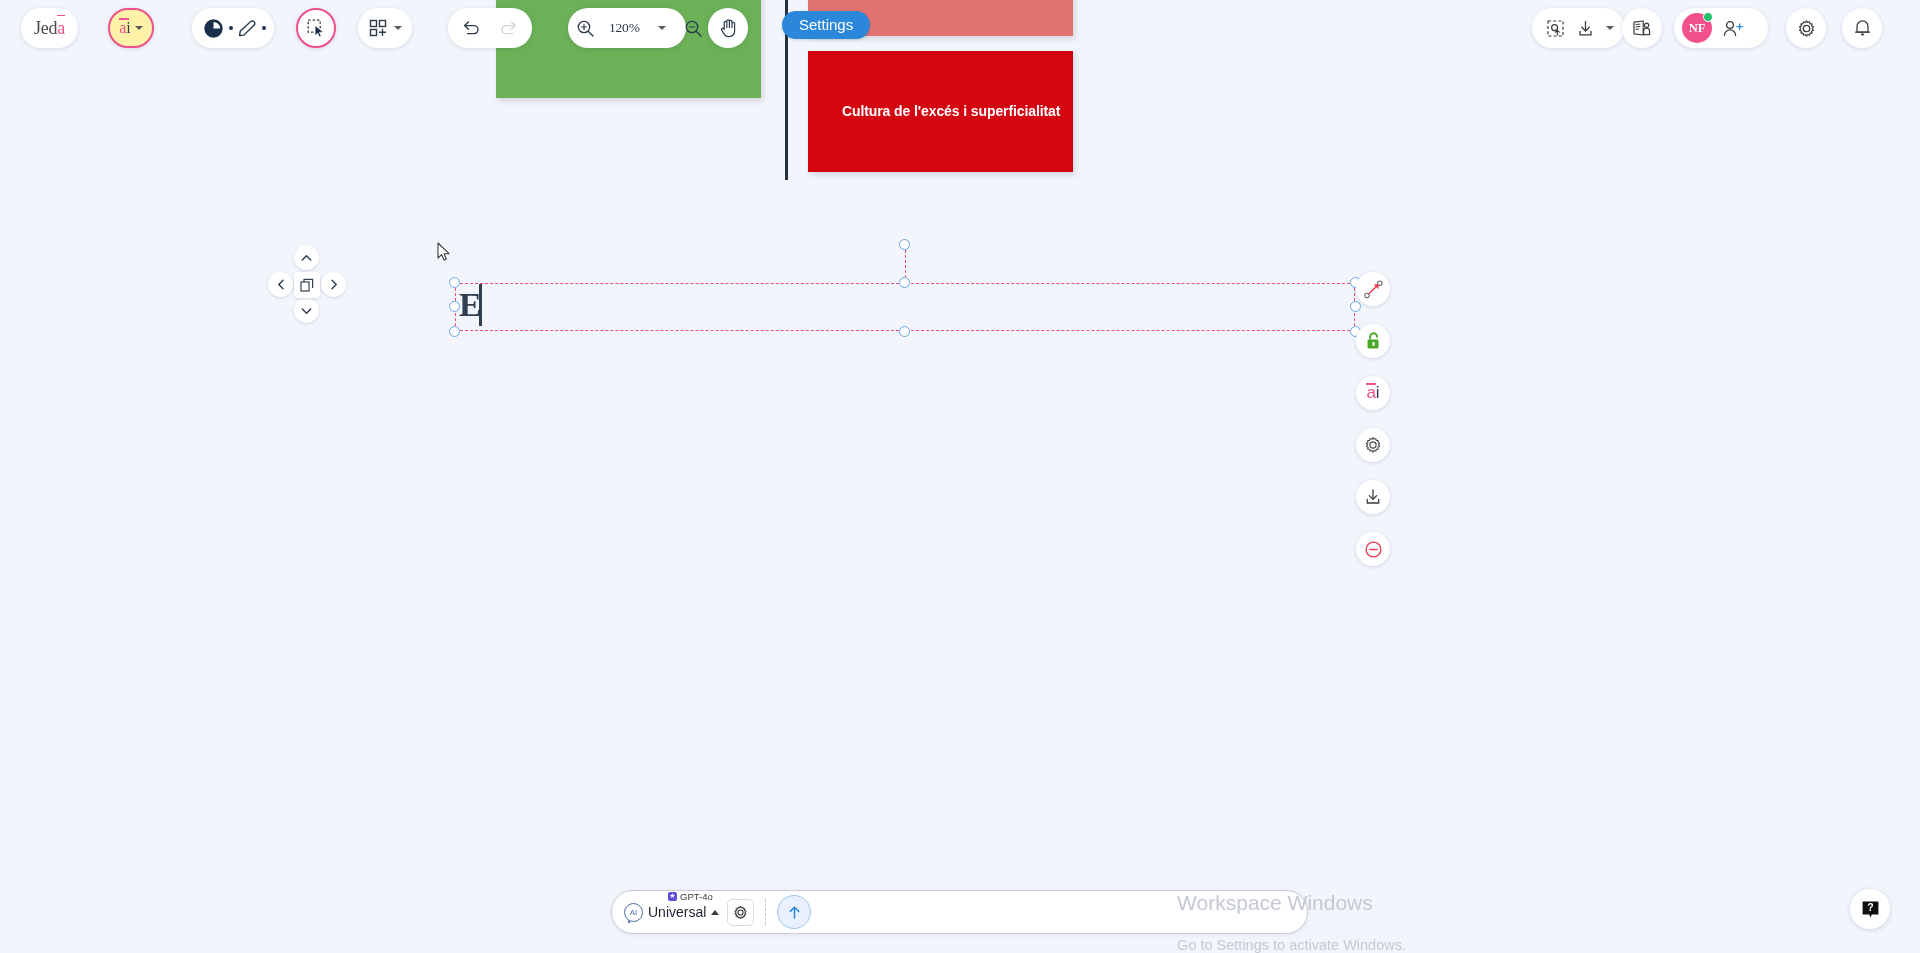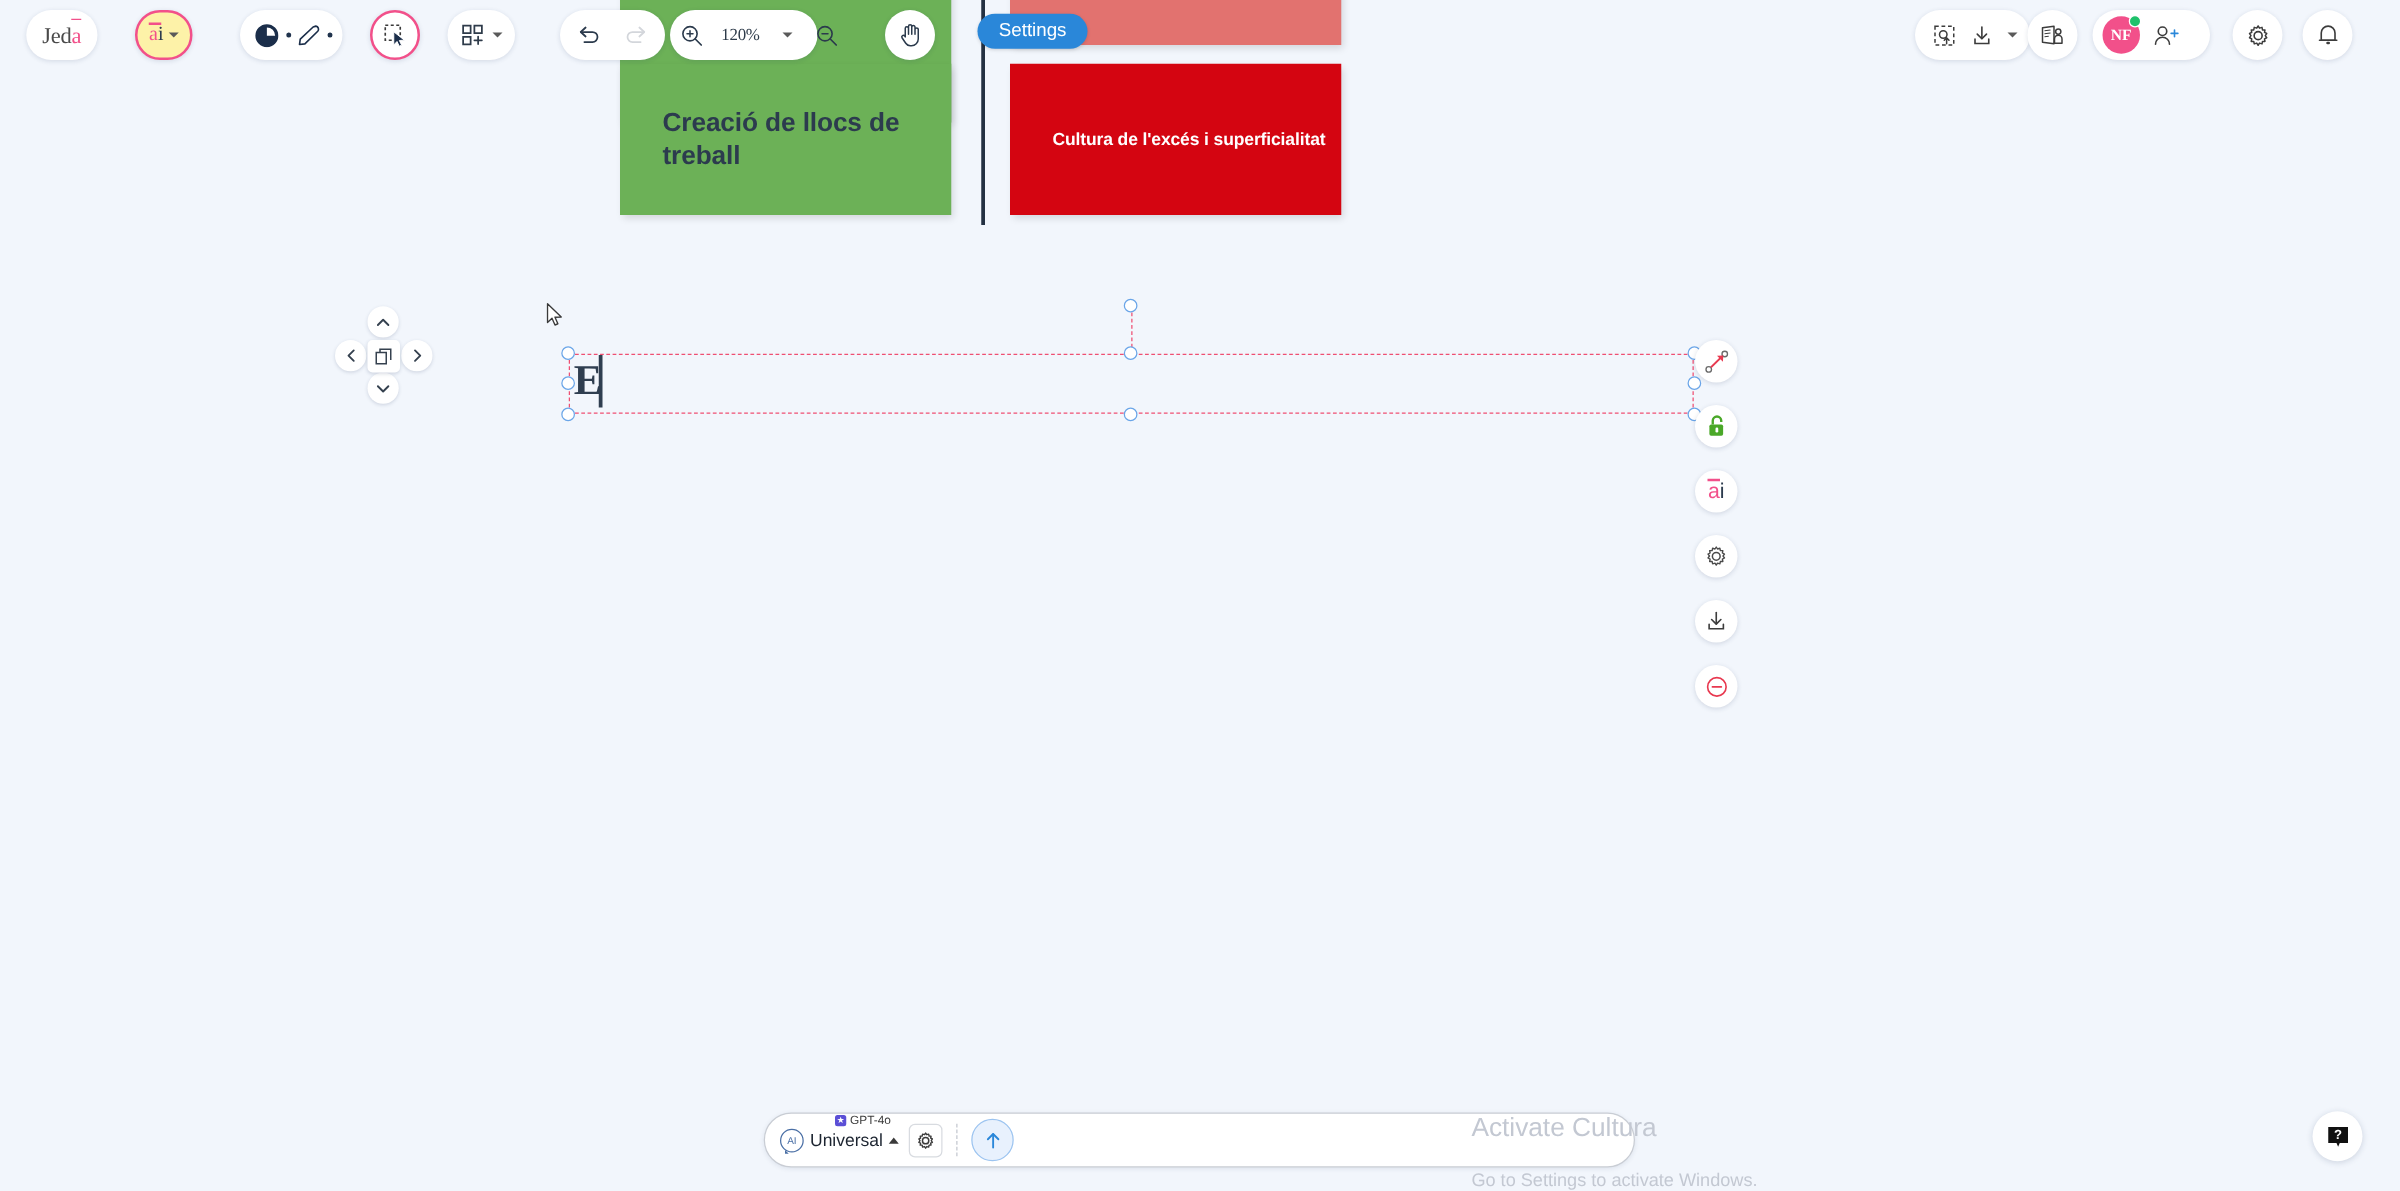--- a/index.html
+++ b/index.html
@@ -90,21 +90,21 @@
   .dot { width: 4px; height: 4px; border-radius: 50%; background: #20334d; }
 
   .g-select {
     left: 296px; width: 40px; justify-content: center;
     border: 2px solid #f2508a; border-radius: 50%;
   }
 
   .g-grid { left: 358px; width: 54px; justify-content: center; gap: 2px; }
 
   .g-undo { left: 448px; width: 84px; padding: 0 6px; }
-  .g-zoom { left: 536px; width: 118px; padding: 0 8px; gap: 14px; align-items: center; }
+  .g-zoom { left: 568px; width: 118px; padding: 0 8px; gap: 14px; align-items: center; }
   .zoom-label { font-size: 13.5px; color: #2e3b4a; letter-spacing: -0.2px; }
   .g-hand { left: 708px; width: 40px; justify-content: center; }
 
   .upgrade-btn {
     position: absolute; left: 782px; top: 11px;
     background: #2a87d9; color: #fff; font-size: 15px;
     border-radius: 16px; padding: 5px 17px 6px; pointer-events: auto;
     cursor: pointer; box-shadow: 0 1px 3px rgba(0,0,0,.15);
   }
 
@@ -266,23 +266,20 @@
     <div class="divider-line"></div>
 
     <div class="card green">
       <div class="card-text"></div>
     </div>
 
     <div class="card salmon">
       <div class="card-text"></div>
     </div>
 
-    <div class="card green2">
-      <div class="card-text">Creació de llocs de treball</div>
-    </div>
 
     <div class="card red">
       <div class="card-text">Cultura de l'excés i superficialitat</div>
     </div>
 
     <div class="text-glyph">E</div>
     <div class="caret"></div>
 
     <div class="selection">
       <div class="sel-edge sel-top"></div>
@@ -539,21 +536,21 @@
     <div class="chat-sep"></div>
     <div class="send-btn">
       <svg width="17" height="17" viewBox="0 0 17 17">
         <path d="M8.5 14 L8.5 3.4" stroke="#2a87d9" stroke-width="1.5" stroke-linecap="round"></path>
         <path d="M4.3 7.4 L8.5 3.2 L12.7 7.4" fill="none" stroke="#2a87d9" stroke-width="1.5" stroke-linecap="round" stroke-linejoin="round"></path>
       </svg>
     </div>
   </div>
 
   <div class="watermark">
-    <div class="wm-title">Activate Cultura</div>
+    <div class="wm-title">Workspace Windows</div>
     <div class="wm-sub">Go to Settings to activate Windows.</div>
   </div>
 
   <div class="help-btn">
     <svg width="21" height="21" viewBox="0 0 21 21">
       <path d="M2.6 2.6 L18.4 2.6 L18.4 15.4 L11.8 15.4 L10.5 18.4 L9.2 15.4 L2.6 15.4 Z" fill="#111111"></path>
       <text x="10.5" y="12.4" font-size="10.5" font-family="Liberation Sans, sans-serif" font-weight="bold" fill="#ffffff" text-anchor="middle">?</text>
     </svg>
   </div>
 

